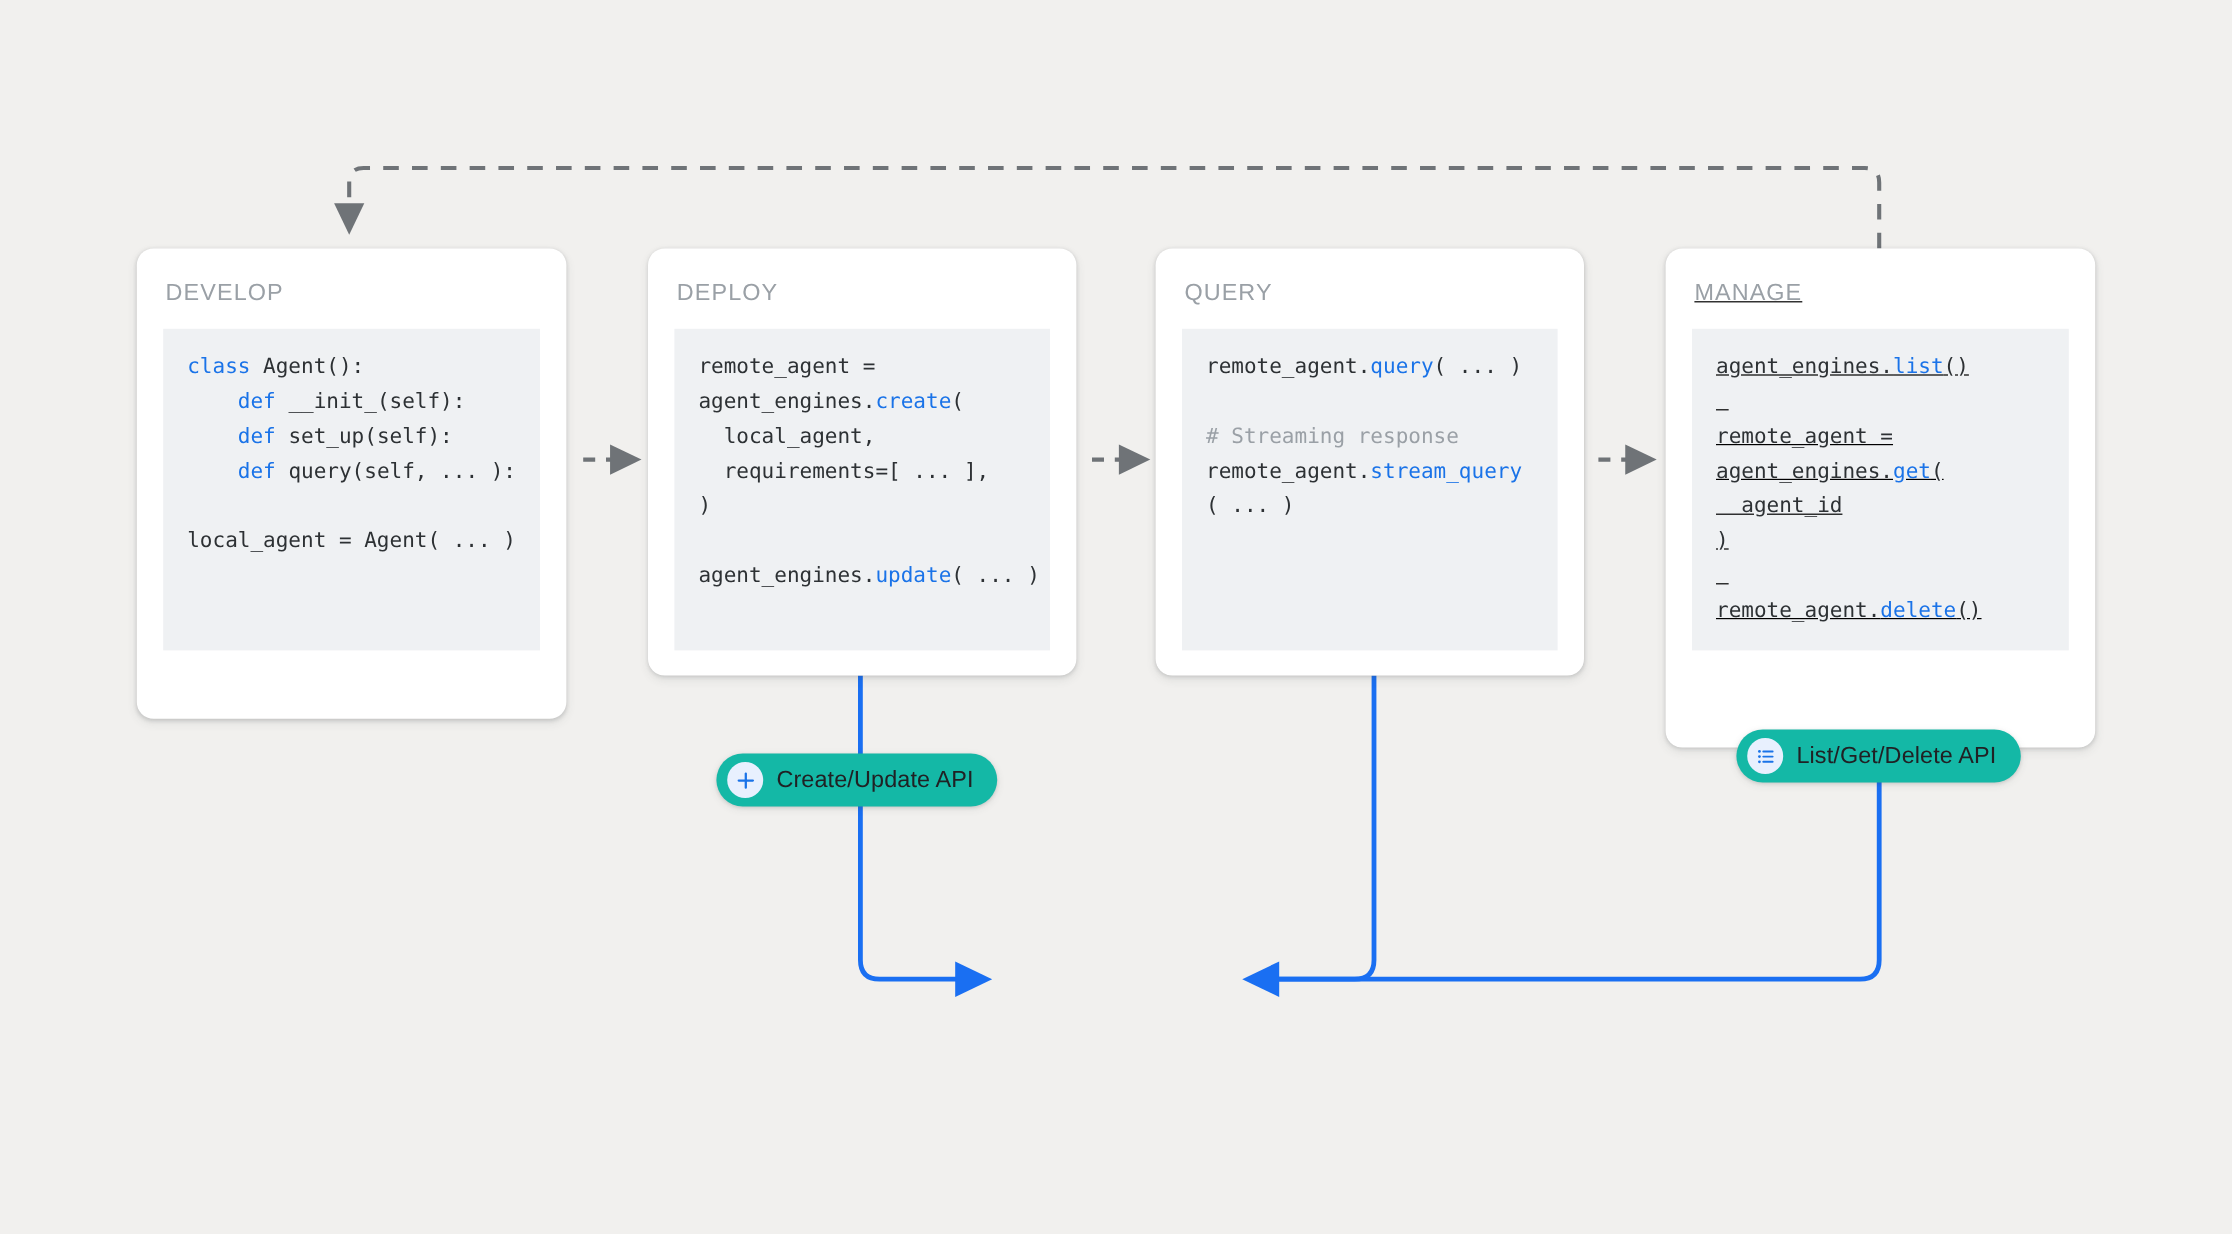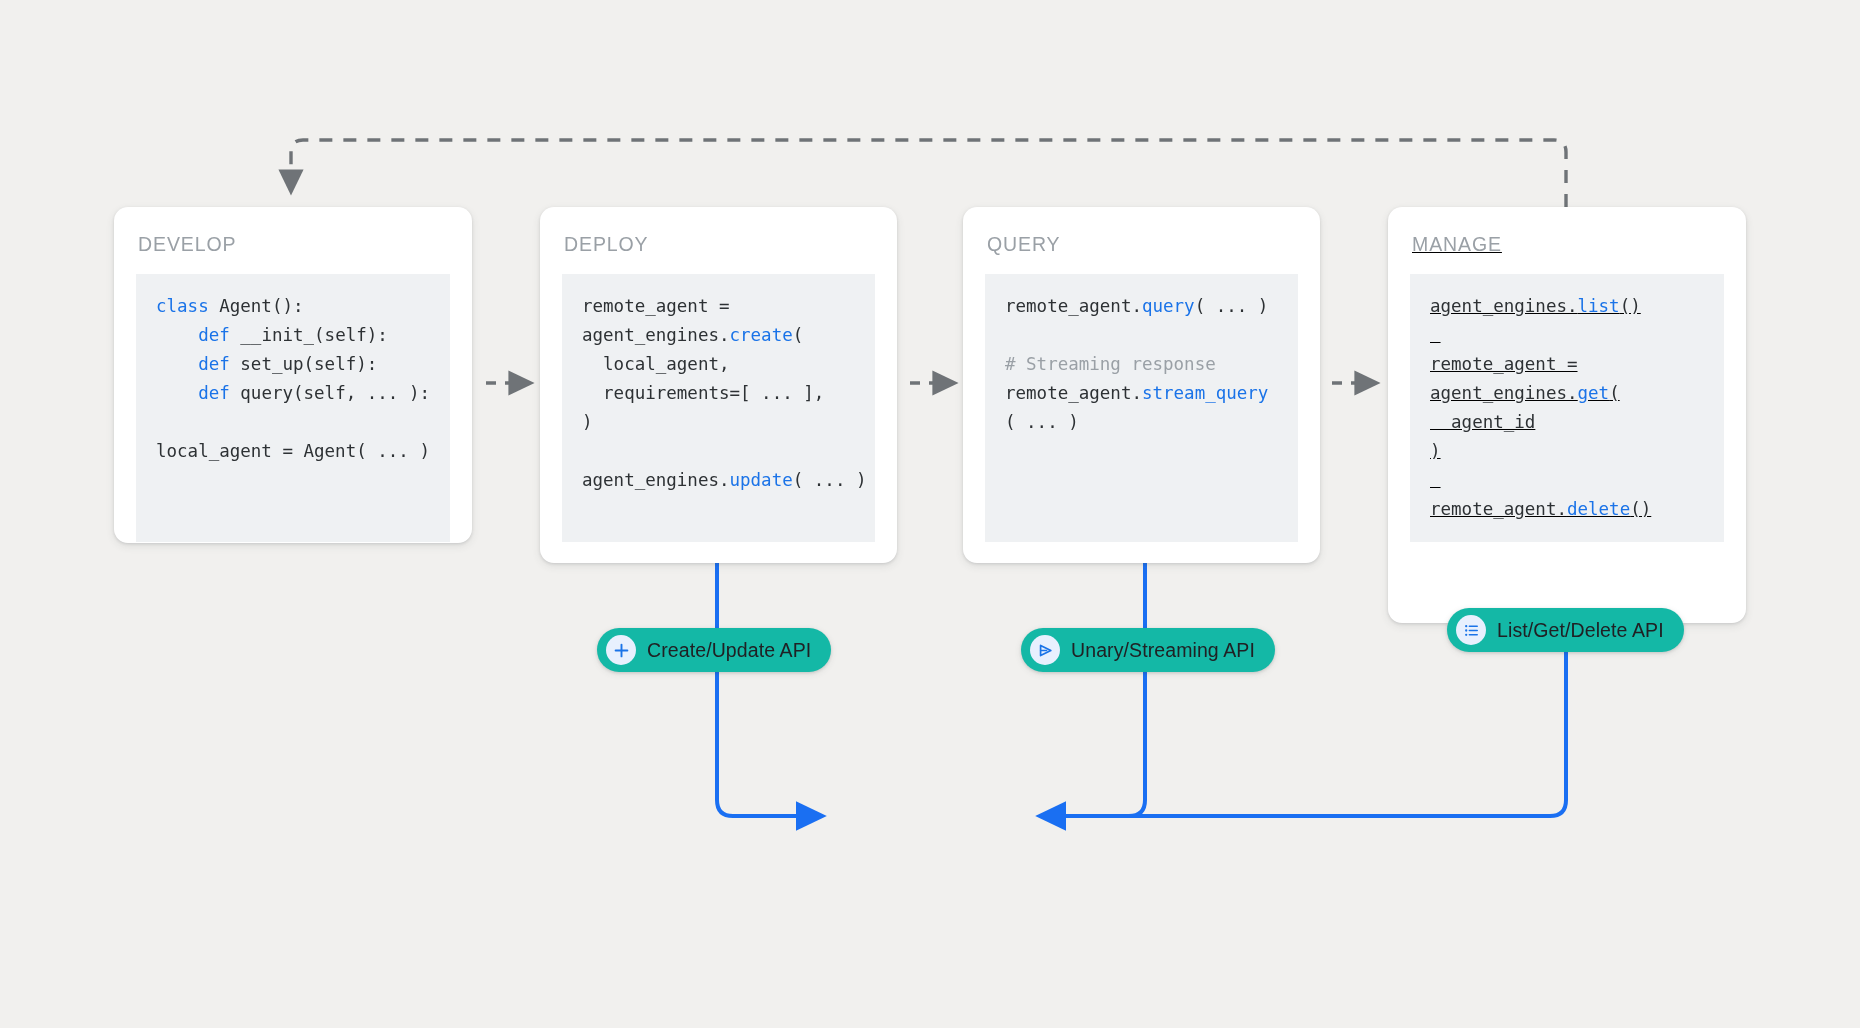--- a/index.html
+++ b/index.html
@@ -141,21 +141,21 @@
     <path d="M910,383 L946,383" fill="none" stroke="#6f7377" stroke-width="3.4" stroke-dasharray="10 9" marker-end="url(#arrow-gray)"></path>
     <path d="M1332,383 L1368,383" fill="none" stroke="#6f7377" stroke-width="3.4" stroke-dasharray="10 9" marker-end="url(#arrow-gray)"></path>
 
     <path d="M717,563 L717,800 Q717,816 733,816 L812,816" fill="none" stroke="#1a6ff2" stroke-width="4" marker-end="url(#arrow-blue)"></path>
 
     <path d="M1145,563 L1145,800 Q1145,816 1129,816 L1062,816" fill="none" stroke="#1a6ff2" stroke-width="4"></path>
 
     <path d="M1566,563 L1566,800 Q1566,816 1550,816 L1050,816" fill="none" stroke="#1a6ff2" stroke-width="4" marker-end="url(#arrow-blue)"></path>
   </svg>
 
-  <div class="stage-card" id="card-develop" style="left:114px; top:207px; width:358px; height:336px;">
+  <div class="stage-card" id="card-develop" style="left:114px; top:207px; width:358px; height:392px;">
     <div class="stage-title">DEVELOP</div>
     <div class="code-block" style="height:268px;"><span style="display: block;"><span class="kw">class </span><span>Agent():</span></span><span style="display: block;"><span>    </span><span class="kw">def </span><span>__init_(self):</span></span><span style="display: block;"><span>    </span><span class="kw">def </span><span>set_up(self):</span></span><span style="display: block;"><span>    </span><span class="kw">def </span><span>query(self, ... ):</span></span><span class="blank">&nbsp;</span><span style="display: block;"><span>local_agent = Agent( ... )</span></span></div>
   </div>
 
   <div class="stage-card" id="card-deploy" style="left:540px; top:207px; width:357px; height:356px;">
     <div class="stage-title">DEPLOY</div>
     <div class="code-block" style="height:268px;"><span style="display: block;"><span>remote_agent =</span></span><span style="display: block;"><span>agent_engines.</span><span class="fn">create</span><span>(</span></span><span style="display: block;"><span>  local_agent,</span></span><span style="display: block;"><span>  requirements=[ ... ],</span></span><span style="display: block;"><span>)</span></span><span class="blank">&nbsp;</span><span style="display: block;"><span>agent_engines.</span><span class="fn">update</span><span>( ... )</span></span></div>
   </div>
 
   <div class="stage-card" id="card-query" style="left:963px; top:207px; width:357px; height:356px;">
@@ -170,29 +170,20 @@
 
   <div class="api-pill" style="left:597px; top:628px;">
     <span class="pill-icon">
       <svg width="17" height="17" viewBox="0 0 17 17" aria-hidden="true">
         <path d="M8.5,2.6 L8.5,14.4 M2.6,8.5 L14.4,8.5" stroke="#1a73e8" stroke-width="1.9" stroke-linecap="round"></path>
       </svg>
     </span>
     <span class="pill-label">Create/Update API</span>
   </div>
 
-  <div class="api-pill" style="left:1021px; top:628px;">
-    <span class="pill-icon">
-      <svg width="17" height="17" viewBox="0 0 17 17" aria-hidden="true">
-        <path d="M3.6,3.4 L13.8,8.5 L3.6,13.6 Z" fill="none" stroke="#1a73e8" stroke-width="1.7" stroke-linejoin="round"></path>
-        <path d="M3.6,8.5 L9.6,8.5" stroke="#1a73e8" stroke-width="1.5" stroke-linecap="round"></path>
-      </svg>
-    </span>
-    <span class="pill-label">Unary/Streaming API</span>
-  </div>
 
   <div class="api-pill" style="left:1447px; top:608px;">
     <span class="pill-icon">
       <svg width="17" height="17" viewBox="0 0 17 17" aria-hidden="true">
         <circle cx="3.2" cy="4.2" r="1.15" fill="#1a73e8"></circle>
         <circle cx="3.2" cy="8.5" r="1.15" fill="#1a73e8"></circle>
         <circle cx="3.2" cy="12.8" r="1.15" fill="#1a73e8"></circle>
         <path d="M6.4,4.2 L14.2,4.2 M6.4,8.5 L14.2,8.5 M6.4,12.8 L14.2,12.8" stroke="#1a73e8" stroke-width="1.6" stroke-linecap="round"></path>
       </svg>
     </span>

